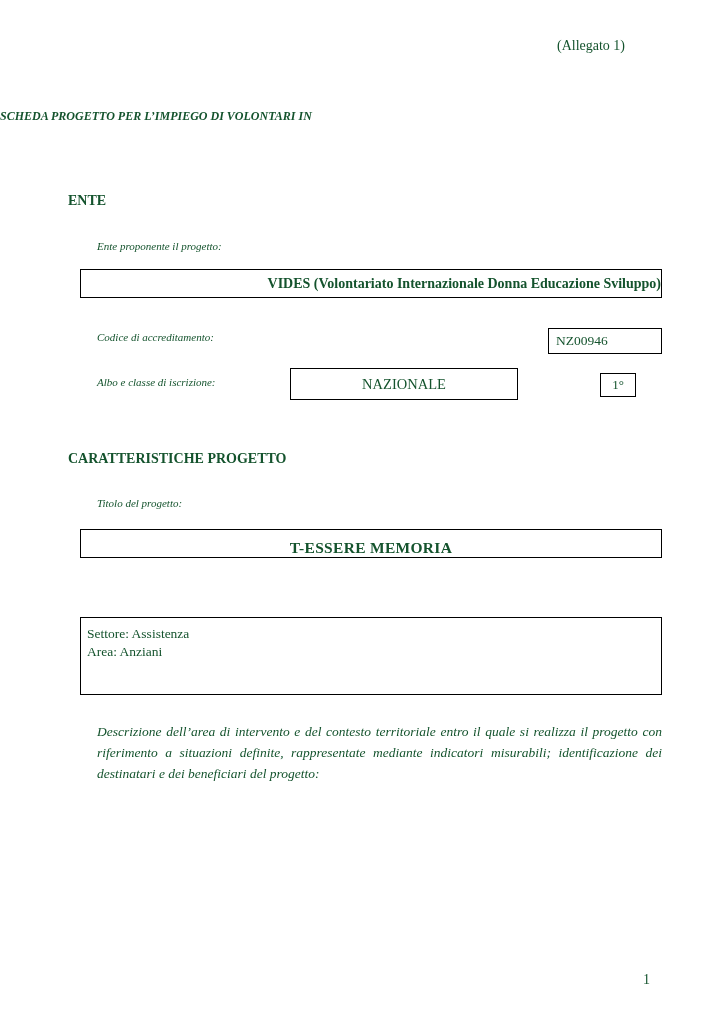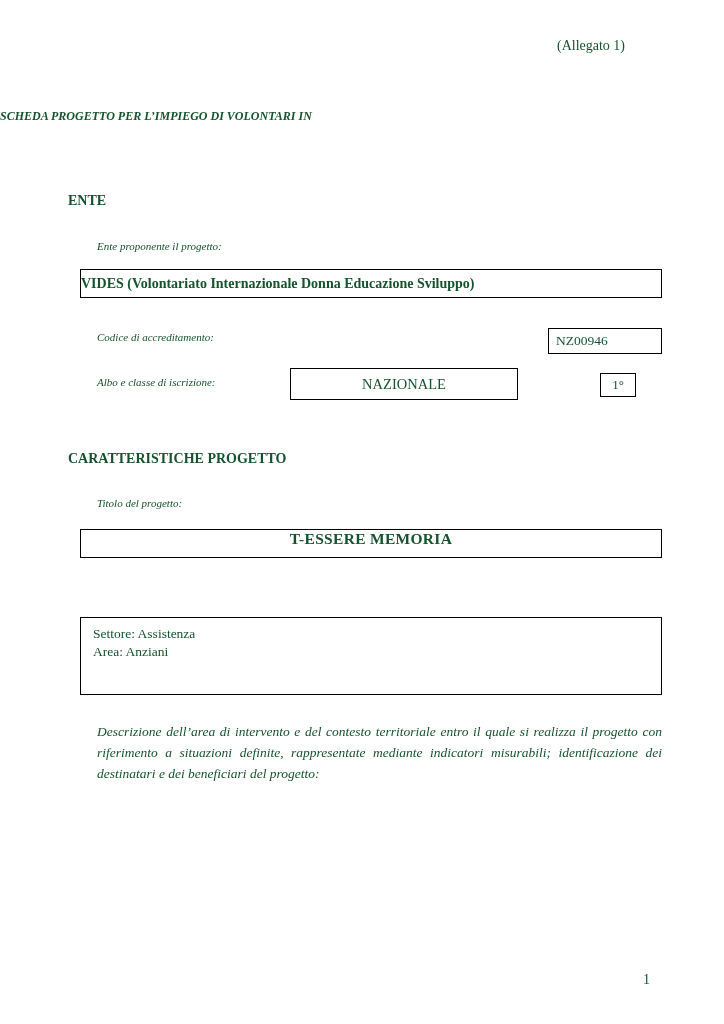--- a/index.html
+++ b/index.html
@@ -50,48 +50,48 @@
   .label-albo { top: 376px; }
   .label-titolo { top: 497px; }
   .label-settore { top: 590px; }
   .box {
     position: absolute;
     border: 1px solid #000000;
     background: #ffffff;
   }
   .box-ente {
     top: 269px; left: 80px; width: 582px; height: 29px;
-    display: flex; align-items: center; justify-content: flex-start;
+    display: flex; align-items: center; justify-content: flex-end;
     font-weight: bold; font-size: 14px;
   }
   .box-codice {
     top: 328px; left: 548px; width: 114px; height: 26px;
     display: flex; align-items: center;
     padding-left: 7px;
     font-size: 13.5px;
   }
   .box-albo {
     top: 368px; left: 290px; width: 228px; height: 32px;
     display: flex; align-items: center; justify-content: center;
     font-size: 14.5px;
   }
   .box-classe {
     top: 373px; left: 600px; width: 36px; height: 24px;
     display: flex; align-items: center; justify-content: center;
     font-size: 13px;
   }
   .box-titolo {
     top: 529px; left: 80px; width: 582px; height: 29px;
-    display: flex; align-items: flex-start; justify-content: center;
+    display: flex; align-items: flex-end; justify-content: center;
     font-weight: bold; font-size: 15.5px;
     letter-spacing: 0.3px;
   }
   .box-settore {
     top: 617px; left: 80px; width: 582px; height: 78px;
-    padding: 7px 12px;
+    padding: 7px 6px;
     font-size: 13.5px;
     line-height: 1.3;
   }
   .descrizione {
     position: absolute;
     top: 722px;
     left: 97px;
     width: 565px;
     font-style: italic;
     font-size: 13.5px;

